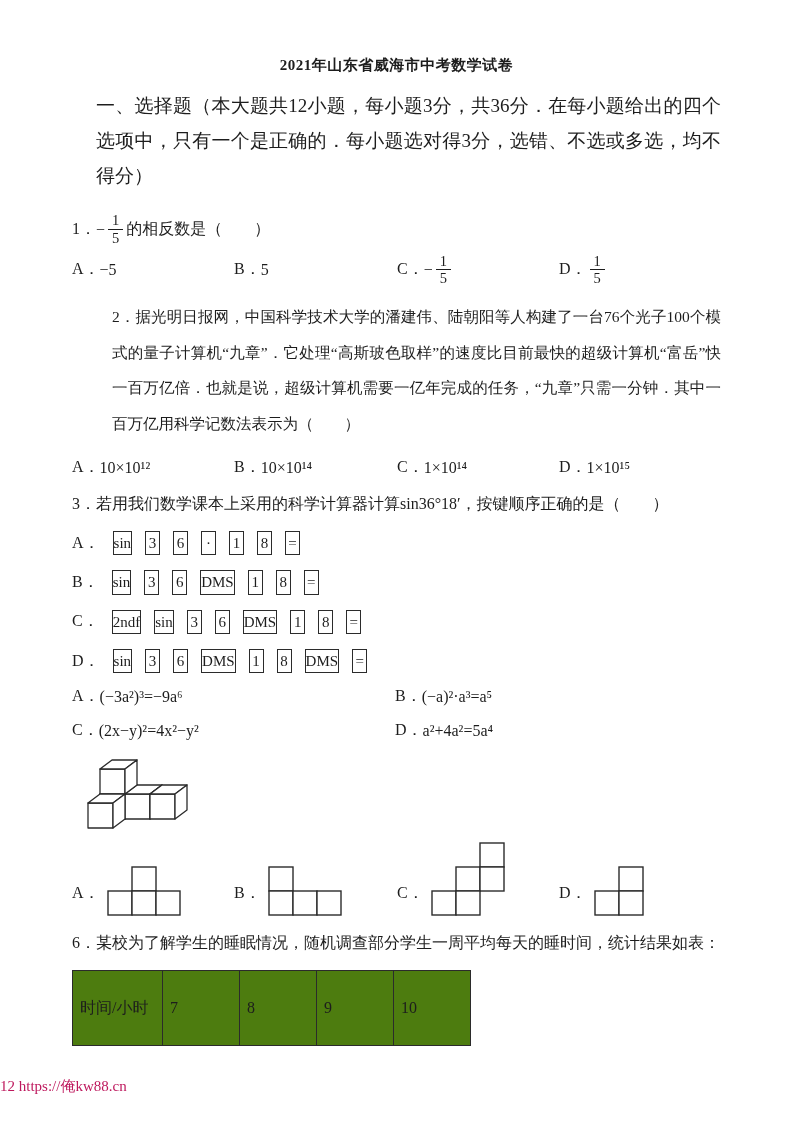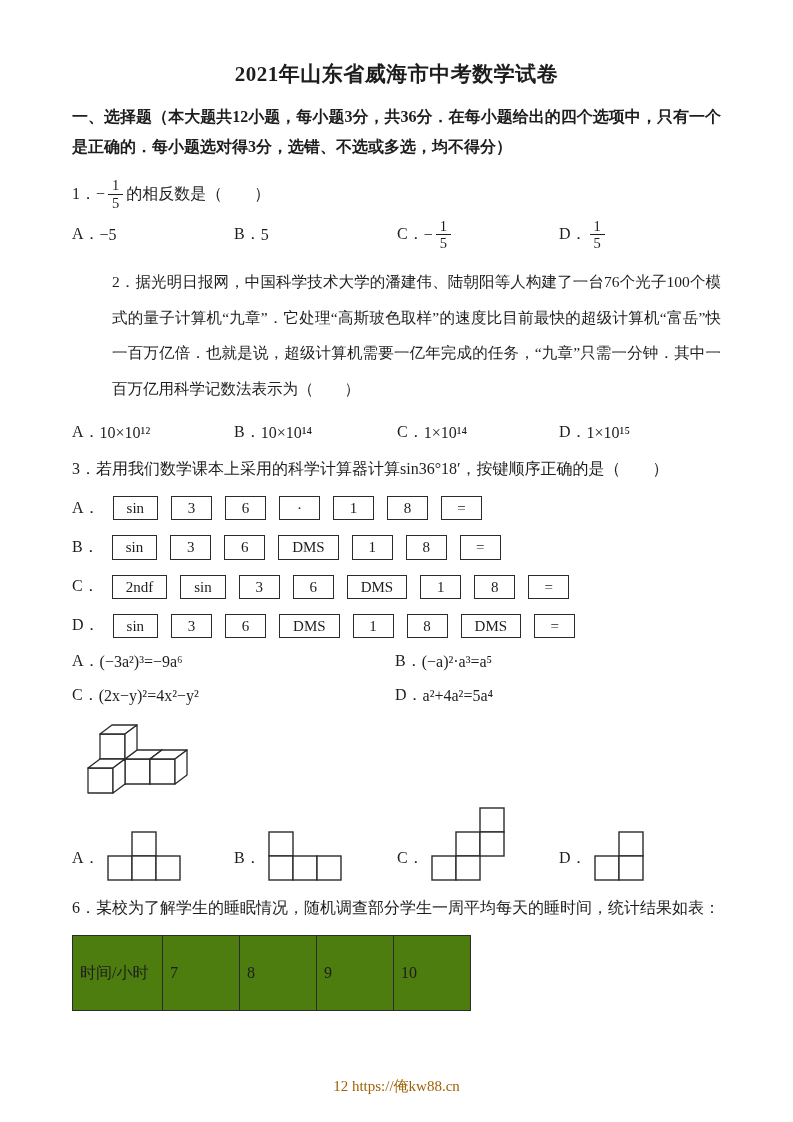--- a/index.html
+++ b/index.html
@@ -2,42 +2,42 @@
 <html><head>
 <meta charset="utf-8">
 <style>
   html, body { margin:0; padding:0; background:#ffffff; }
   .page {
     width:793px; height:1122px; box-sizing:border-box;
     background:#ffffff; color:#1d1d1d; position:relative; overflow:hidden;
     padding:46px 72px 0;
     font-family:"Liberation Serif","DejaVu Serif",serif;
   }
-  .title { text-align:center; font-size:21px; font-weight:700; letter-spacing:.5px; }
-  .sec-heading { margin-top:13px; font-size:16px; font-weight:700; line-height:1.85; text-align:justify; }
+  .title { text-align:center; font-size:15px; font-weight:700; letter-spacing:.5px; }
+  .sec-heading { margin-top:13px; font-size:19px; font-weight:400; line-height:1.85; text-align:justify;margin-left:24px; }
   .stem { margin-top:16px; font-size:16px; }
   .stem-flex { display:flex; align-items:center; }
   .para { margin-top:12px; font-size:15.5px; line-height:2.3; text-align:justify;margin-left:40px; }
   .frac { display:inline-flex; flex-direction:column; align-items:center; line-height:1.15; font-size:14.5px; margin:0 3px; }
   .frac .fnum { padding:0 4px; border-bottom:1.4px solid #1d1d1d; }
   .opt-row { display:grid; grid-template-columns:162px 163px 162px 1fr; margin-top:6px; font-size:16px; align-items:center; }
   .opt { display:flex; align-items:center; }
   .key-row { display:flex; align-items:center; gap:13px; margin-top:15px; font-size:16px; }
-  .key { display:inline-block; border:1.6px solid #2b2b2b; padding:1px 13px; min-width:13px; text-align:center; font-size:15px; line-height:1.35; background:#fff; }
+  .key { display:inline-block; border:1.6px solid #2b2b2b; padding:1px 0; min-width:13px; text-align:center; font-size:15px; line-height:1.35; background:#fff; }
   .q4-row { display:grid; grid-template-columns:323px 1fr; margin-top:13px; font-size:16px; }
   .fig3d { margin:10px 0 0 6px; display:block; }
   .cube polygon { fill:#ffffff; stroke:#2b2b2b; stroke-width:1.3; stroke-linejoin:round; }
   .q5-opts { display:grid; grid-template-columns:162px 163px 162px 1fr; align-items:end; margin-top:8px; }
   .q5-opt { display:flex; align-items:flex-end; gap:6px; }
   .q5-opt .opt-label { margin-bottom:13px; font-size:16px; }
   .sq rect { fill:#ffffff; stroke:#2b2b2b; stroke-width:1.4; }
   .sleep-table { border-collapse:collapse; margin-top:10px; }
   .sleep-table td { border:1.3px solid #2b2b2b; width:65px; height:70px; vertical-align:middle; padding:2px 4px 2px 7px; font-size:16px; line-height:1.85; background:#4d7c0f; }
   .sleep-table td.th-cell { width:78px; }
-  .footer { position:absolute; left:0; right:0; bottom:26px; text-align:center; font-size:15px; color:#a16207; }
+  .footer { position:absolute; left:0; right:0; bottom:26px; text-align:left; font-size:15px; color:#be185d; }
 </style>
 </head>
 <body>
 
 <div class="page">
 
   <h1 class="title">2021年山东省威海市中考数学试卷</h1>
 
   <p class="sec-heading">一、选择题（本大题共12小题，每小题3分，共36分．在每小题给出的四个选项中，只有一个是正确的．每小题选对得3分，选错、不选或多选，均不得分）</p>
 

